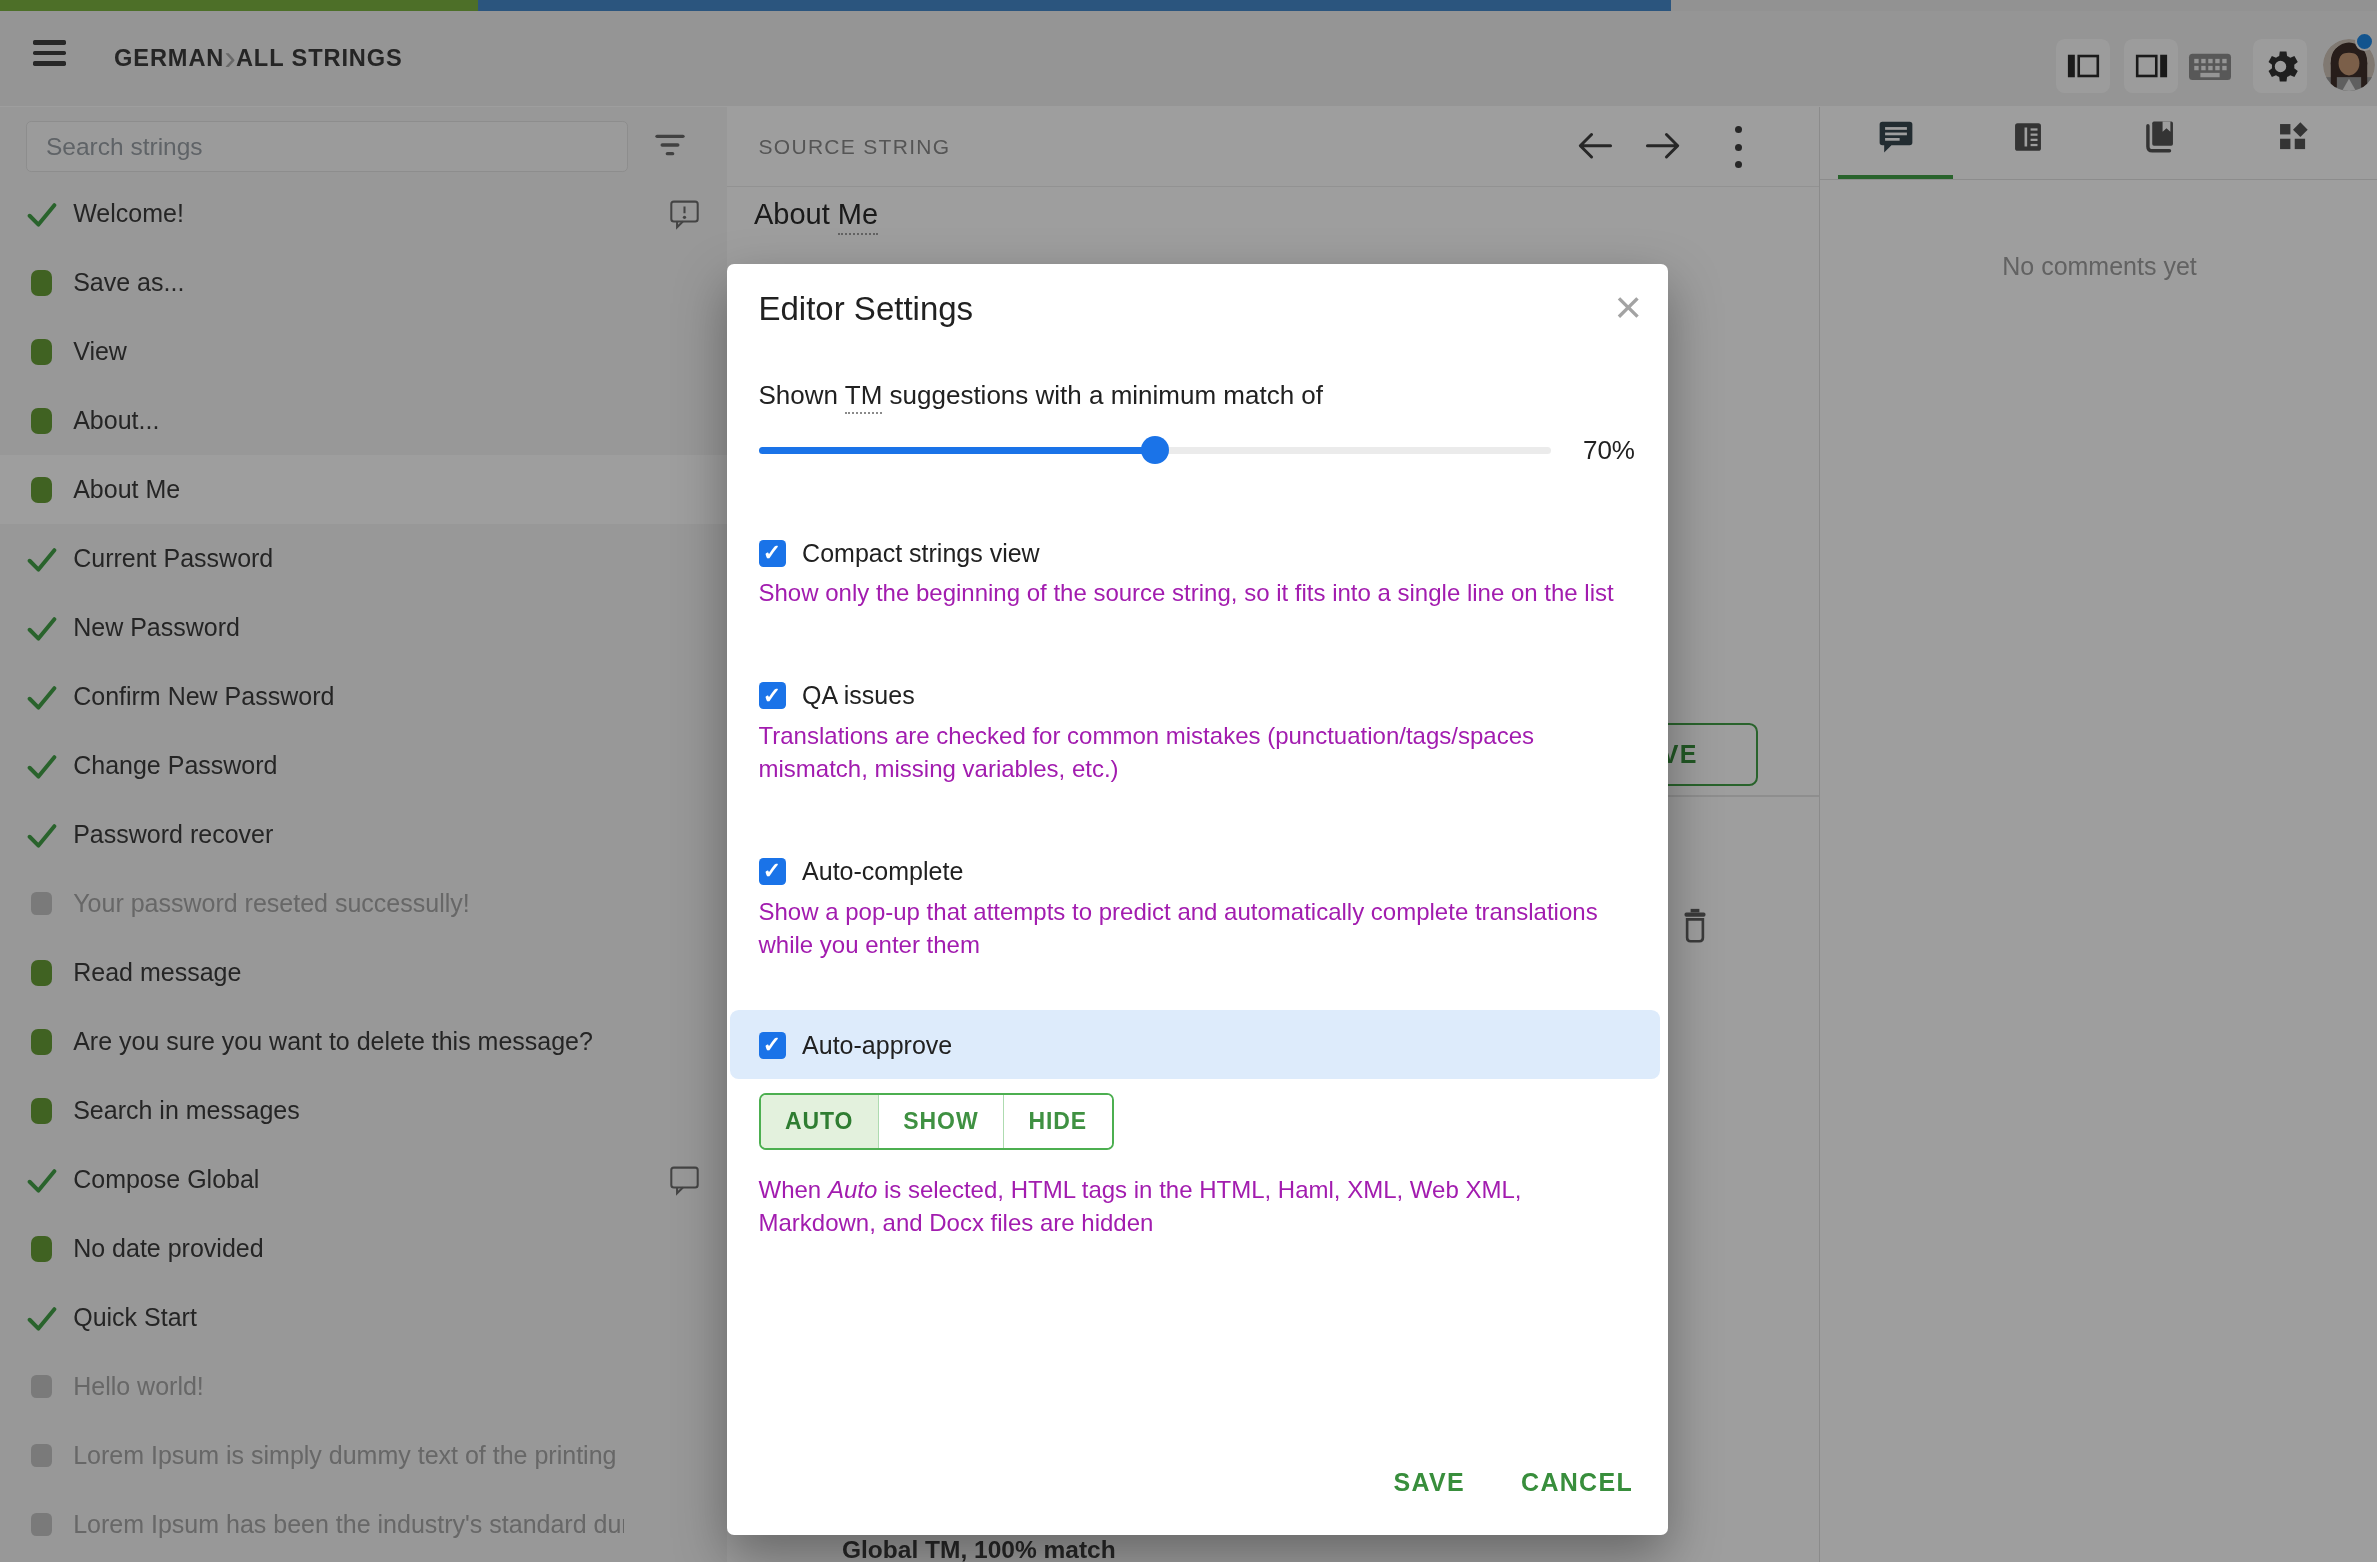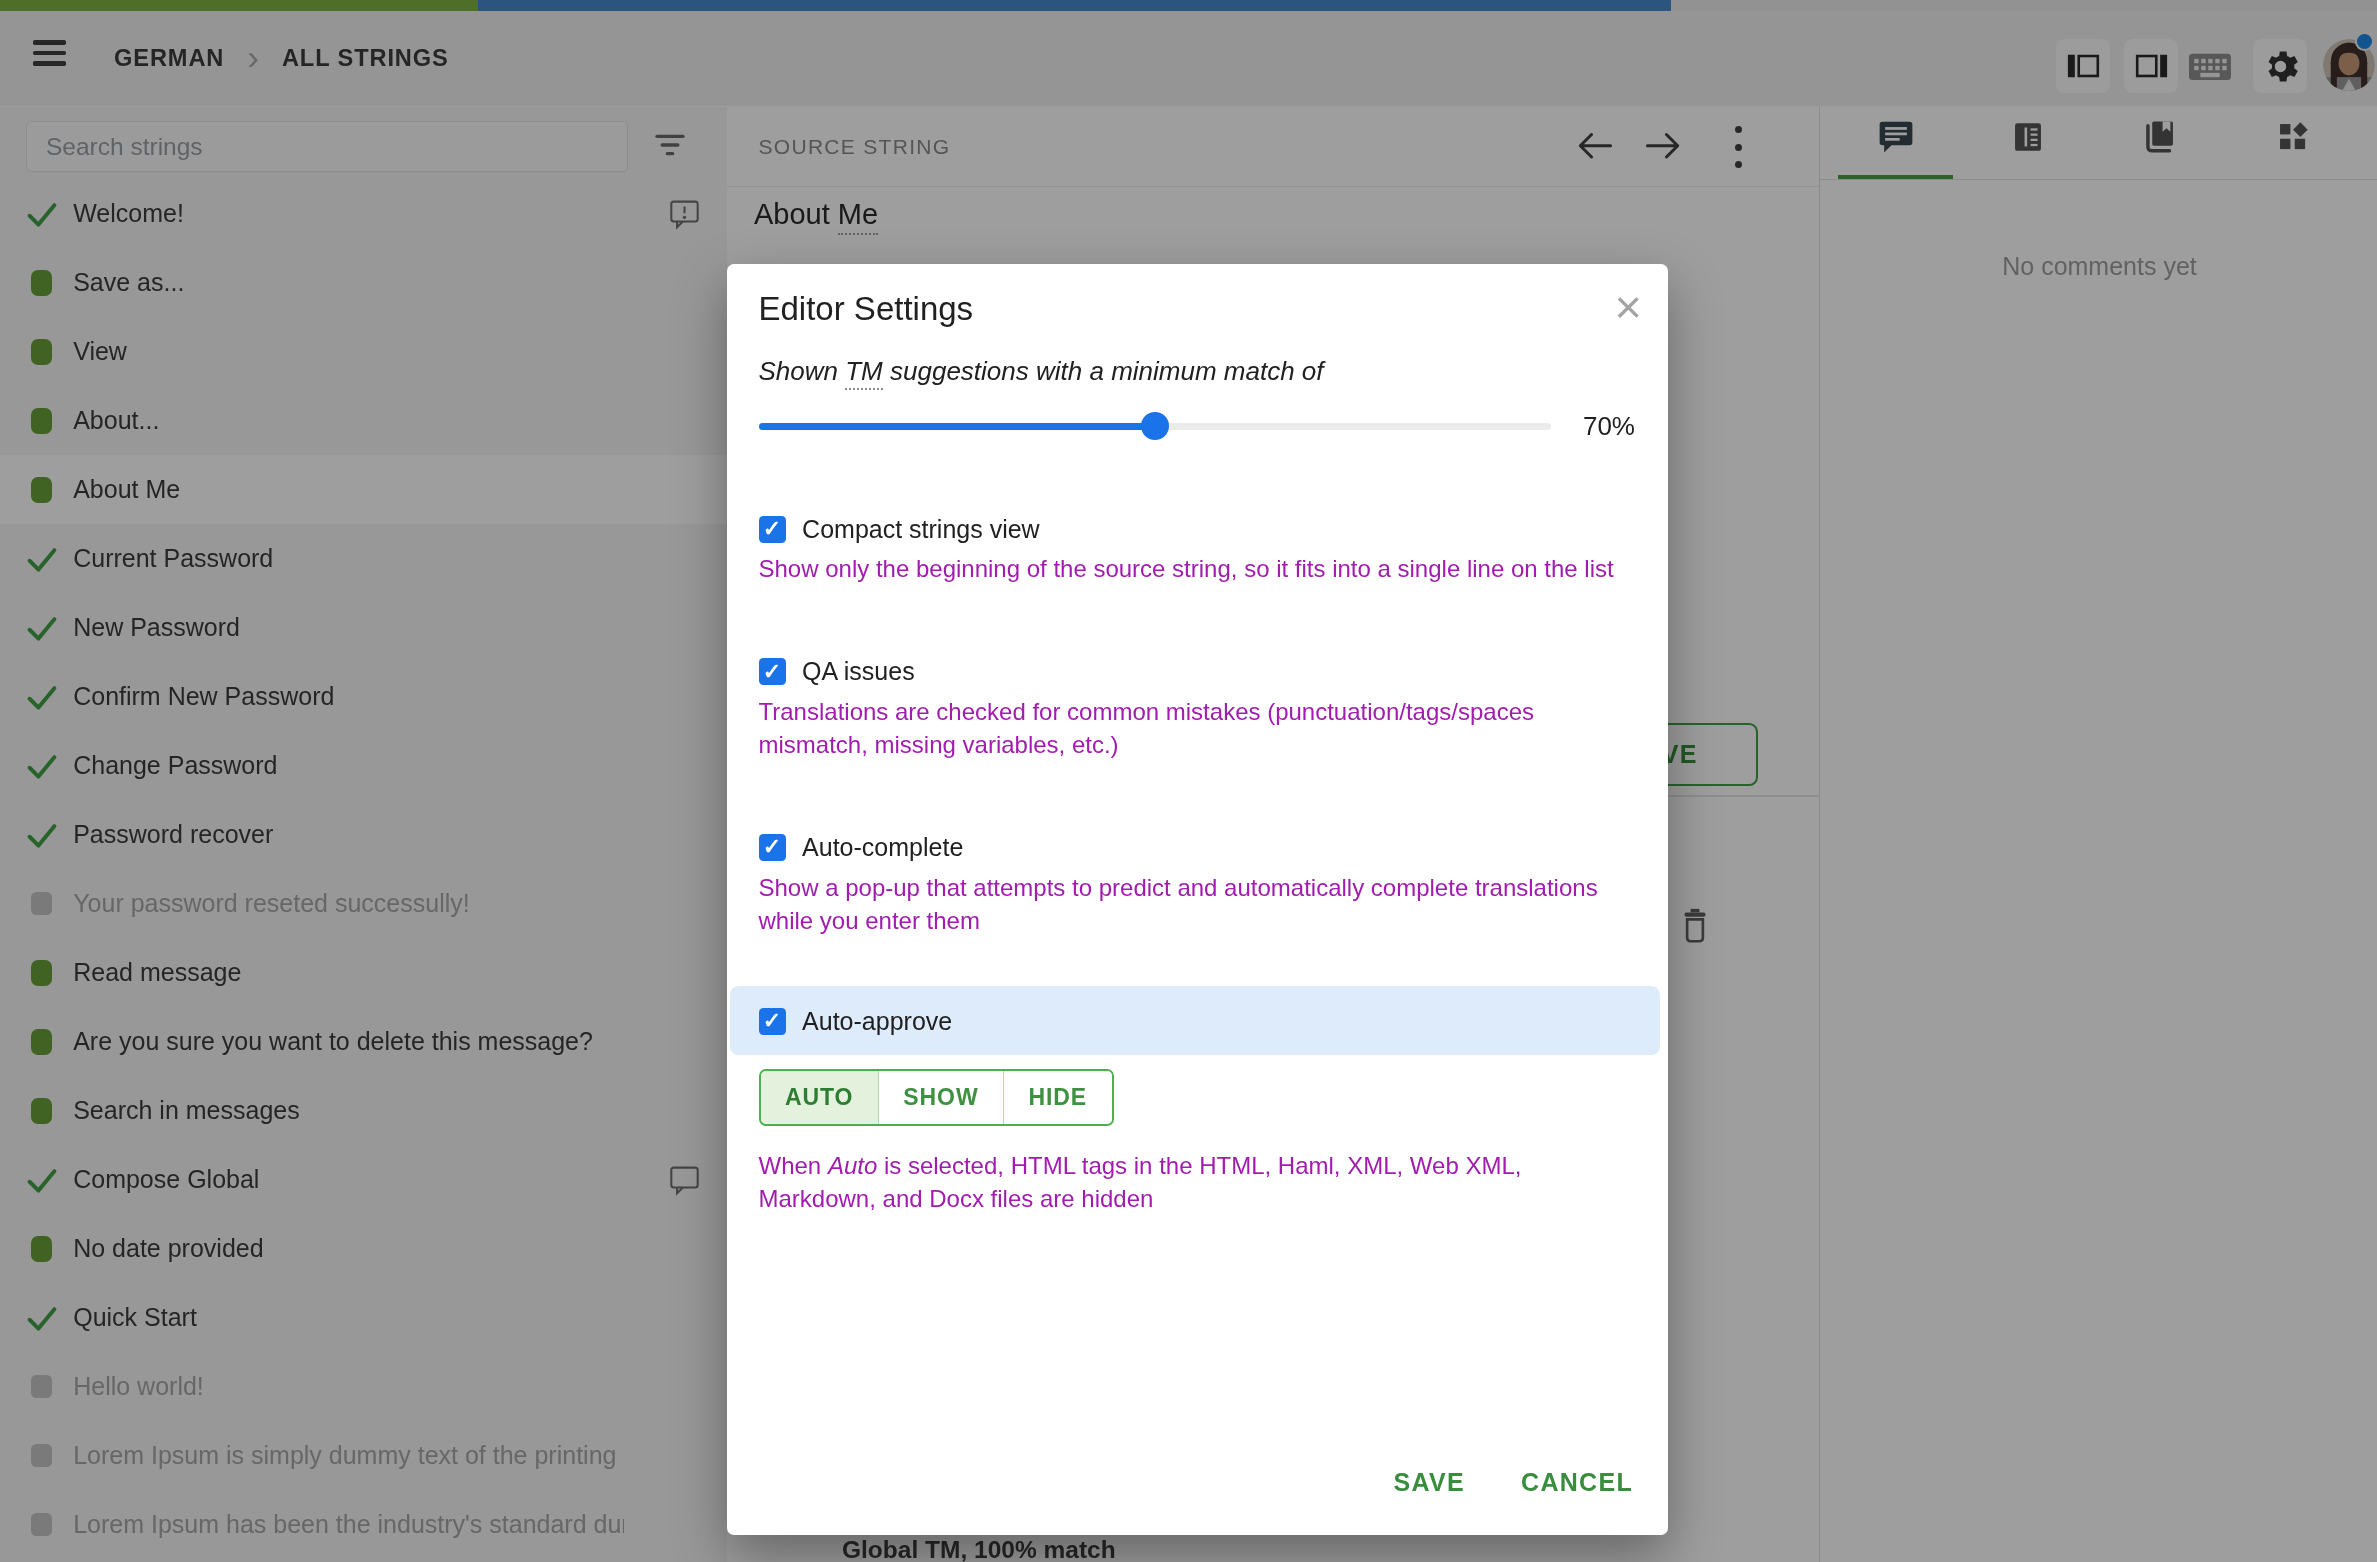--- a/index.html
+++ b/index.html
@@ -9,21 +9,21 @@
 
   
   .pstrip { position:absolute; left:0; top:0; width:2377px; height:11.4px; background:#ececec; display:flex; }
   .pseg-g { height:11.4px; background:#7cb342; }
   .pseg-b { height:11.4px; background:#4689cc; }
 
   
   .toolbar { position:absolute; left:0; top:11.4px; width:2377px; height:95px; background:#f0f0f0; }
   .hamburger { position:absolute; left:33px; top:29px; width:35px; height:37px; cursor:pointer; }
   .hamburger i { display:block; width:33px; height:4.4px; background:#3f3f3f; border-radius:1.7px; margin:0 0 6.1px 0; }
-  .crumbs { position:absolute; left:114px; top:0; height:95px; display:flex; align-items:center; gap:23px; }
+  .crumbs { position:absolute; left:114px; top:0; height:95px; display:flex; align-items:center; }
   .crumb { font-size:23.6px; font-weight:bold; letter-spacing:0.9px; color:#3c3c3c; }
   .crumb-sep { font-size:35px; color:#a9a9a9; line-height:1; margin-top:-5.2px; }
   .tbtn { position:absolute; top:28px; width:54px; height:54px; background:#fcfcfc; border-radius:8.7px;
           display:flex; align-items:center; justify-content:center; }
   .tbtn svg, .ticon svg { display:block; }
   .ticon { position:absolute; top:28px; width:54px; height:54px; display:flex; align-items:center; justify-content:center; }
   .avatar { position:absolute; top:28px; width:52px; height:52px; border-radius:50%; overflow:hidden; }
   .avatar-dot { position:absolute; width:19px; height:19px; border-radius:50%; background:#1e88e5; border:2.6px solid #f0f0f0; }
 
   
@@ -74,21 +74,21 @@
   .runderline { position:absolute; left:18.4px; top:68px; width:115px; height:4.4px; background:#43a047; }
   .no-comments { position:absolute; left:0; top:145px; width:559px; text-align:center; font-size:25px; color:#9e9e9e; }
 
   
   .overlay { position:absolute; left:0; top:0; width:2377px; height:1562px; background:rgba(0,0,0,0.38); z-index:50; }
   .modal { position:absolute; left:727px; top:264px; width:941px; height:1271px; background:#ffffff;
            border-radius:7px; z-index:60; box-shadow:0 21px 52px rgba(0,0,0,0.35); }
   .mbody { position:relative; width:100%; height:100%; padding:26px 33px 0 31.5px; }
   .mclose { position:absolute; top:19px; right:26px; font-size:47px; line-height:1; color:#a3a3a3; cursor:pointer; }
   .mtitle { font-size:33px; color:#212121; }
-  .msub { margin-top:28px; font-size:26px; color:#212121;font-style:italic; }
+  .msub { margin-top:52px; font-size:26px; color:#212121; }
   .term-dotted { border-bottom:2.6px dotted #8a8a8a; padding-bottom:1.7px; }
   .slider-row { margin-top:24.5px; height:30px; display:flex; align-items:center; }
   .strack { position:relative; flex:1; height:7.9px; background:#ebebeb; border-radius:4.4px; }
   .sfill { position:absolute; left:0; top:0; height:7.9px; background:#1a73e8; border-radius:4.4px; }
   .sthumb { position:absolute; top:50%; width:28px; height:28px; background:#1a73e8; border-radius:50%;
             transform:translate(-50%,-50%); cursor:pointer; }
   .sval { width:84px; text-align:right; font-size:26px; color:#212121; flex:none; }
   .sect { margin-top:72px; }
   .sect.first { margin-top:73px; }
   .cbrow { display:flex; align-items:center; cursor:pointer; }

